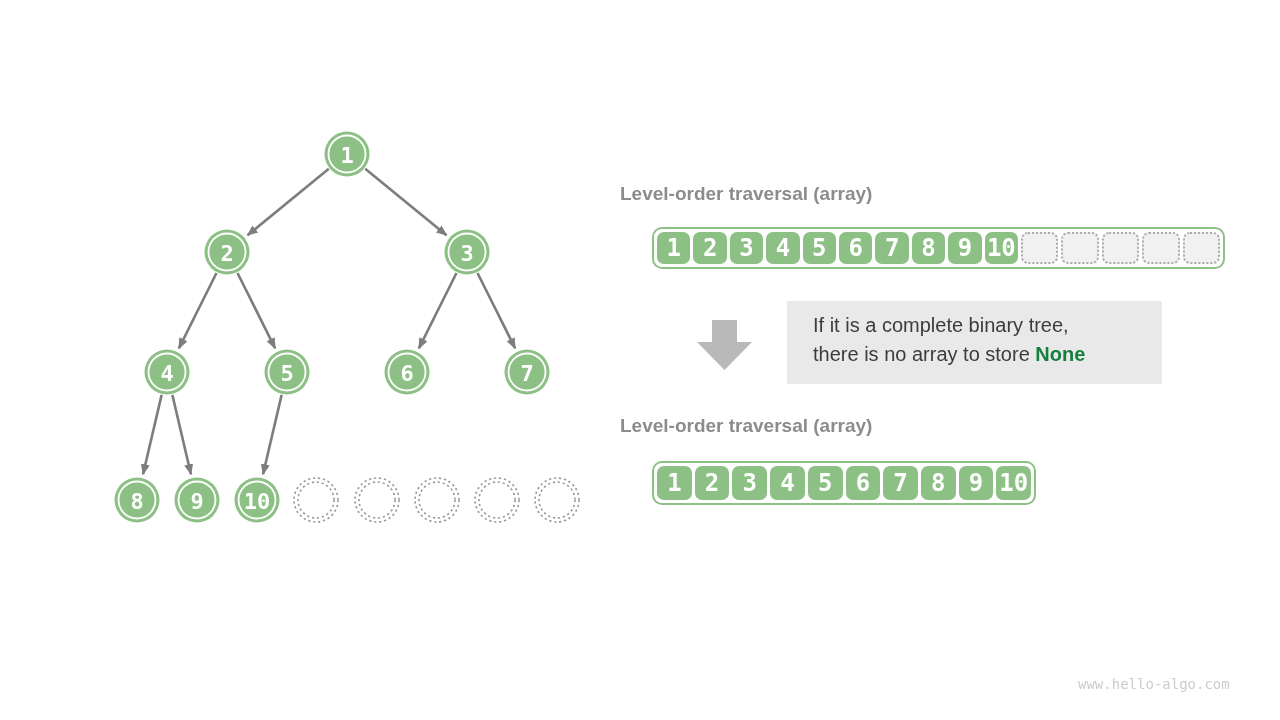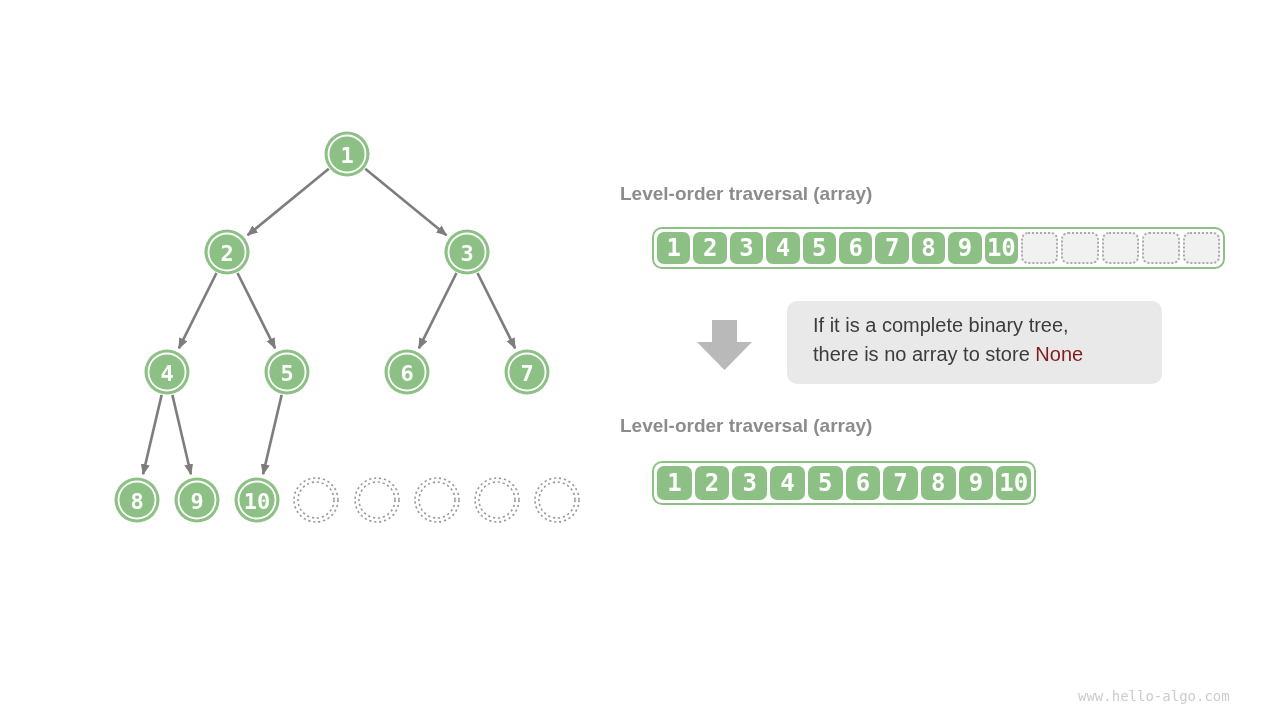--- a/index.html
+++ b/index.html
@@ -23,27 +23,27 @@
   .cell{
     flex:1;display:flex;align-items:center;justify-content:center;
     border-radius:7px;font-family:"DejaVu Sans Mono",monospace;
     font-size:24px;font-weight:bold;color:#ffffff;box-sizing:border-box;
   }
   .cell.filled{background:#8CC084}
   .cell.empty{background:#F1F1F1;border:2px dotted #ABABAB}
   #down-arrow{position:absolute;left:694px;top:317px}
   .note{
     position:absolute;left:787px;top:301px;width:375px;height:83px;
-    box-sizing:border-box;background:#E9E9E9;border-radius:10px;
+    box-sizing:border-box;background:#E9E9E9;border-radius:0;
     padding:10px 0 0 26px;font-size:20px;line-height:29px;color:#3C3C3C;
   }
-  .note .none{font-weight:normal;color:#7f1d1d}
+  .note .none{font-weight:bold;color:#15803d}
   .watermark{
     position:absolute;left:1078px;top:676px;
-    font-family:"DejaVu Sans Mono",monospace;font-size:14px;color:#CCCCCC;margin-top:12px;
+    font-family:"DejaVu Sans Mono",monospace;font-size:14px;color:#CCCCCC;
   }
 </style>
 </head>
 <body>
 
 <div>
 
   <svg id="tree-svg" width="640" height="720" viewBox="0 0 640 720">
     <defs>
       <marker id="ah" markerUnits="userSpaceOnUse" markerWidth="12" markerHeight="10" refX="10" refY="4.5" orient="auto">

